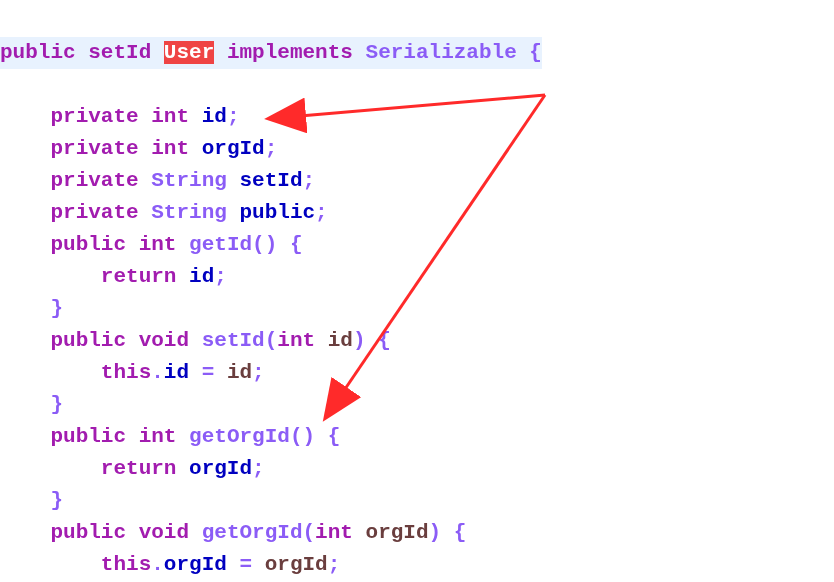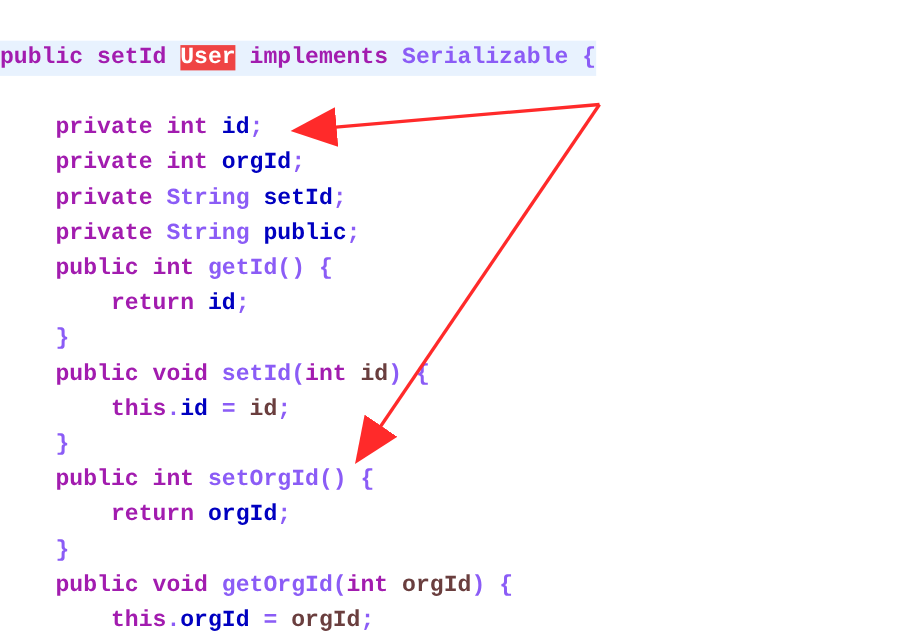--- a/index.html
+++ b/index.html
@@ -41,21 +41,21 @@
     <span class="kw">private</span> <span class="kw">int</span> <span class="field">id</span><span class="plain">;</span>
     <span class="kw">private</span> <span class="kw">int</span> <span class="field">orgId</span><span class="plain">;</span>
     <span class="kw">private</span> <span class="plain">String</span> <span class="field">setId</span><span class="plain">;</span>
     <span class="kw">private</span> <span class="plain">String</span> <span class="field">public</span><span class="plain">;</span>
     <span class="kw">public</span> <span class="kw">int</span> <span class="plain">getId() {</span>
         <span class="kw">return</span> <span class="field">id</span><span class="plain">;</span>
     <span class="plain">}</span>
     <span class="kw">public</span> <span class="kw">void</span> <span class="plain">setId(</span><span class="kw">int</span> <span class="param">id</span><span class="plain">) {</span>
         <span class="kw">this</span><span class="plain">.</span><span class="field">id</span><span class="plain"> = </span><span class="param">id</span><span class="plain">;</span>
     <span class="plain">}</span>
-    <span class="kw">public</span> <span class="kw">int</span> <span class="plain">setOrgId() {</span>
+    <span class="kw">public</span> <span class="kw">int</span> <span class="plain">getOrgId() {</span>
         <span class="kw">return</span> <span class="field">orgId</span><span class="plain">;</span>
     <span class="plain">}</span>
     <span class="kw">public</span> <span class="kw">void</span> <span class="plain">getOrgId(</span><span class="kw">int</span> <span class="param">orgId</span><span class="plain">) {</span>
         <span class="kw">this</span><span class="plain">.</span><span class="field">orgId</span><span class="plain"> = </span><span class="param">orgId</span><span class="plain">;</span>
     
 </div>
 
 <svg class="arrow-overlay" width="834" height="582">
   <defs>
     <marker id="ah" markerWidth="14" markerHeight="12" refX="2" refY="6" orient="auto">

